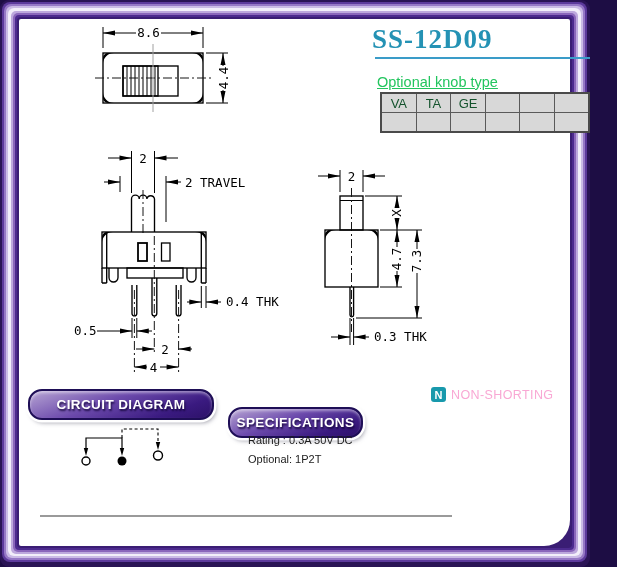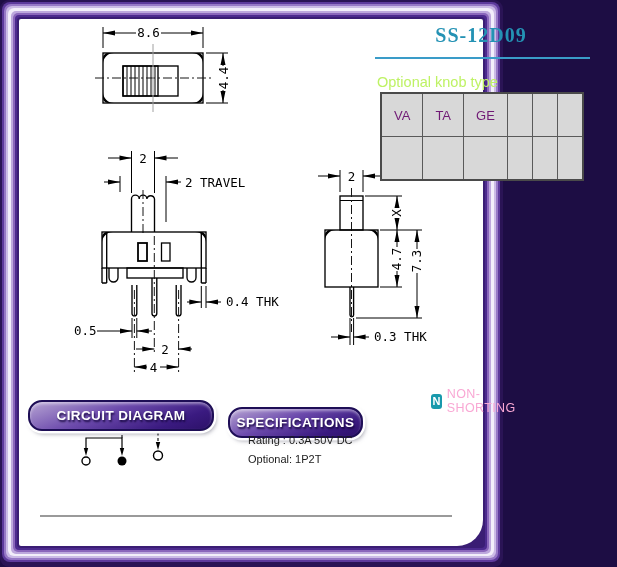--- a/index.html
+++ b/index.html
@@ -1,46 +1,46 @@
 <!DOCTYPE html>
 <html><head>
 <meta charset="utf-8">
 <style>
   html,body{margin:0;padding:0;}
   body{width:617px;height:567px;overflow:hidden;background:#1d0d44;font-family:"Liberation Sans",sans-serif;}
-  .page{position:relative;width:503px;height:567px;}
+  .page{position:relative;width:590px;height:567px;}
   .ring{position:absolute;}
   .r0{inset:0;background:#2a1455;border-radius:9px;}
   .r1{inset:2px 3px 5px 2px;background:#5d3a9c;border-radius:8px;}
   .r2{inset:4px 5px 7px 4px;background:#9678c6;border-radius:7px;}
   .r3{inset:6px 7px 9px 6px;background:#cbbbe6;border-radius:6px;}
   .r4{inset:8px 9px 11px 8px;background:#f2eefa;border-radius:6px;}
   .r5{inset:11px 12px 13px 11px;background:#bda8dd;border-radius:5px;}
   .r6{inset:13px 14px 15px 13px;background:#8a66bb;border-radius:5px;}
   .r7{inset:15px 16px 17px 15px;background:#4c2a8e;border-radius:4px;}
   .r8{inset:17px 18px 19px 17px;background:#3a1d74;border-radius:4px;}
   .content{inset:19px 20px 21px 19px;background:#ffffff;border-radius:2px 2px 26px 2px;}
   .abs{position:absolute;}
-  .title{left:372px;top:24px;width:218px;text-align:center;
-         font-family:"Liberation Serif",serif;font-weight:bold;font-size:20px;
+  .title{left:372px;top:24px;width:218px;
+         font-family:"Liberation Serif",serif;font-weight:bold;font-size:27px;
          color:#2492b4;letter-spacing:1px;z-index:8;}
   .title-rule{left:375px;top:57px;width:215px;height:2px;background:#3a9cc8;z-index:8;}
-  .knob-label{left:377px;top:74px;font-size:14.5px;color:#bef264;z-index:8;}
+  .knob-label{left:377px;top:74px;font-size:14.5px;color:#22c55e;z-index:8;text-decoration:underline;}
   .knob-table{left:380px;top:92px;border-collapse:collapse;table-layout:fixed;
               background:#d8d8d8;border:2px solid #4a4a4a;z-index:8;}
   .knob-table td{width:34px;height:18px;border:1px solid #5a5a5a;
-                 font-size:13px;color:#701a75;text-align:center;padding:12px;}
+                 font-size:13px;color:#14532d;text-align:center;padding:0;}
   .pill{height:27px;border-radius:14px;z-index:8;
         background:linear-gradient(160deg,#b7a5d4 0%,#6c4aac 42%,#3a1a80 78%,#2c1168 100%);
         border:2px solid #1e0e56;
         box-shadow:0 0 0 2.5px #ffffff,2px 3px 4px rgba(90,90,110,.55),inset 0 2px 3px rgba(255,255,255,.45);
         color:#fff;font-weight:bold;font-size:13.5px;letter-spacing:.4px;
         display:flex;align-items:center;justify-content:center;
         text-shadow:1px 1.5px 2px rgba(20,5,60,.95);cursor:pointer;}
-  .pill-circuit{left:28px;top:400px;width:182px;}
+  .pill-circuit{left:28px;top:389px;width:182px;}
   .pill-specs{left:228px;top:407px;width:131px;}
   .ns-wrap{left:431px;top:387px;display:flex;align-items:center;z-index:8;}
   .ns-icon{width:15px;height:15px;background:#1899ac;border-radius:3px;color:#fff;
            font-weight:bold;font-size:11px;display:flex;align-items:center;justify-content:center;}
   .ns-text{margin-left:5px;font-size:12.5px;letter-spacing:.4px;color:#f9a8d4;}
   .spec-text{left:248px;top:431px;font-size:11px;color:#1c1c1c;line-height:19px;z-index:8;}
   .bottom-rule{left:40px;top:515px;width:412px;height:2px;background:#9a9a9a;z-index:8;}
   svg.drawings{position:absolute;inset:0;z-index:7;}
   .d{stroke:#000;stroke-width:1.35;fill:none;}
   .thin{stroke:#000;stroke-width:1;fill:none;}

